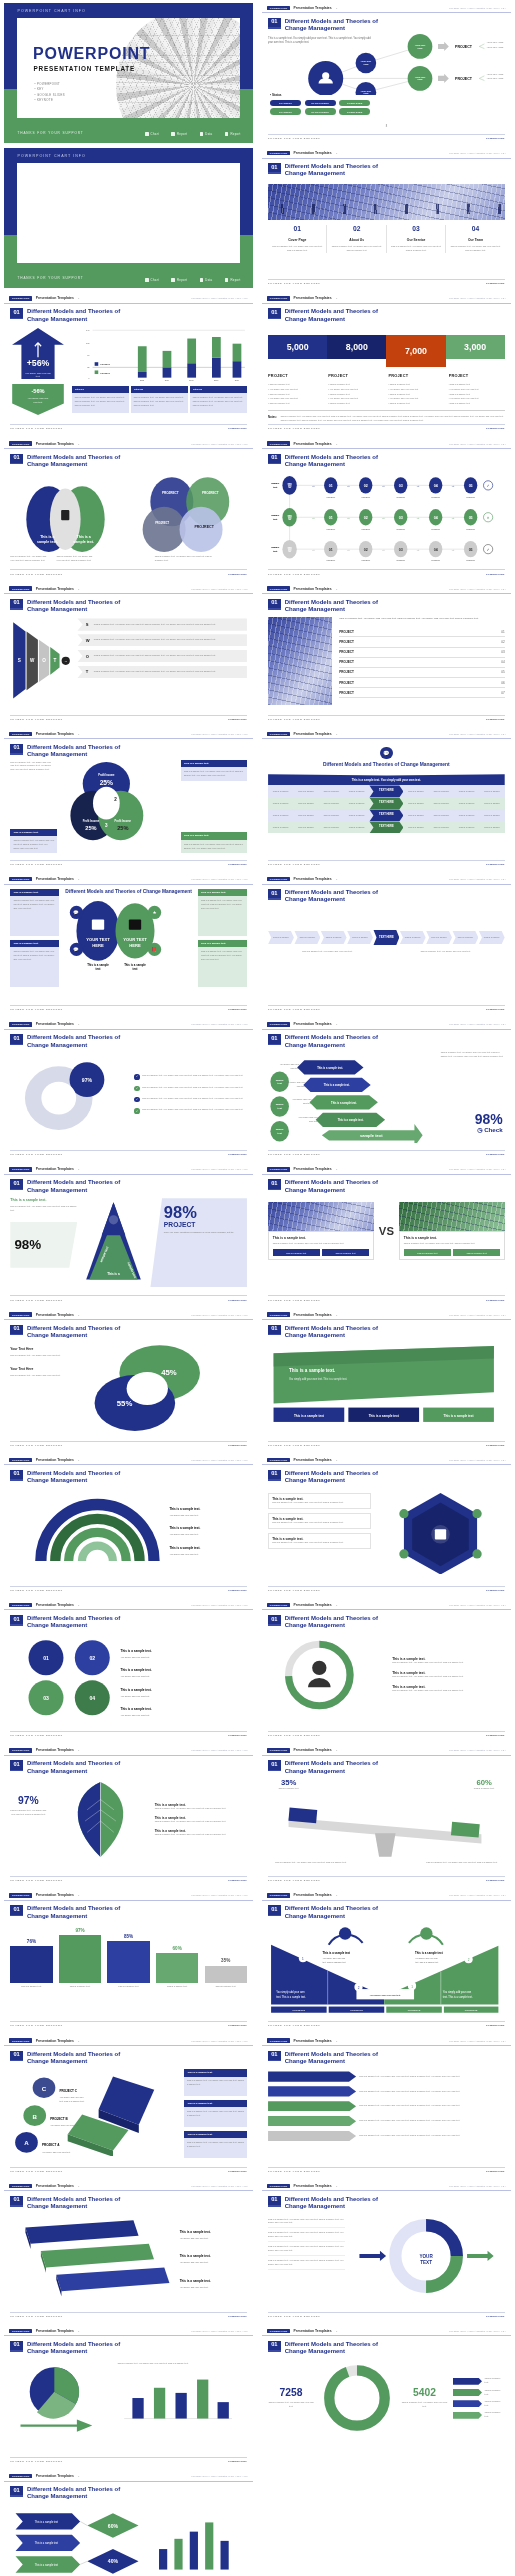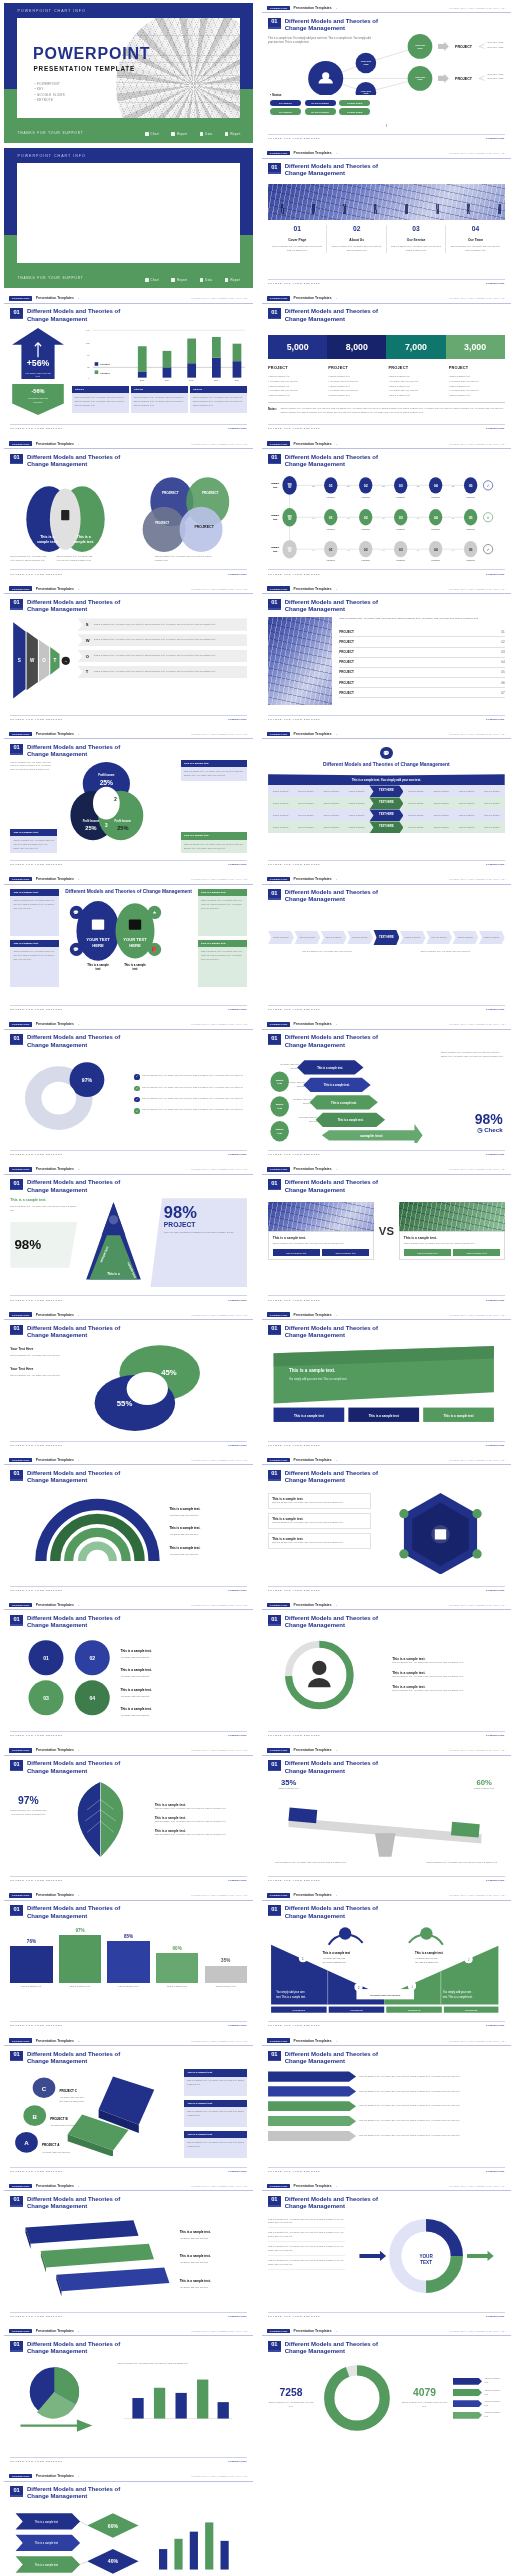--- a/index.html
+++ b/index.html
@@ -375,21 +375,21 @@
       <span class="meta">Full Slide (16:9)  |  Video Animated (9:16) | 16:9 | 4:3 |</span>
     </div>
     <div class="shead">
       <span class="snum">01</span>
       <span class="stitle"><span>Different Models and Theories of</span><br><span>Change Management</span></span>
     </div>
     <div class="body">
       <div style="display:flex;margin-top:8px">
         <div class="kpi" style="flex:1;height:24px;background:#21318a">5,000</div>
         <div class="kpi" style="flex:1;height:24px;background:#17246b">8,000</div>
-        <div class="kpi" style="flex:1;height:24px;background:#0f766e">7,000</div>
+        <div class="kpi" style="flex:1;height:32px;background:#c2410c">7,000</div>
         <div class="kpi" style="flex:1;height:24px;background:#66a870">3,000</div>
       </div>
       <div style="display:flex;margin-top:6.2px;gap:4.1px">
         <div style="flex:1">
           <div class="lbl">PROJECT</div>
           <div class="tiny" style="margin-top:3.6px;line-height:2.2">
             <div>• This is a sample text</div>
               <div>• You simply add your own text</div>
             <div>• This is a sample text</div>
               <div>• You simply add your own text</div>
@@ -1708,21 +1708,21 @@
       <div style="width:46px;text-align:center">
         <div class="big" style="font-size:10.3px;color:var(--navy)">7258</div>
         <div class="tiny" style="margin-top:3.1px">This is a sample text. You simply add your own text.</div>
       </div>
       <svg width="77" height="77" viewBox="0 0 150 150">
         <circle cx="74" cy="74" r="54" fill="none" stroke="#e4e4e4" stroke-width="20"></circle>
         <circle cx="74" cy="74" r="54" fill="none" stroke="#549a5e" stroke-width="20" stroke-dasharray="320 20" transform="rotate(-90 74 74)"></circle>
         <text x="74" y="80" font-size="17" font-weight="800" text-anchor="middle" fill="#fff">98%</text>
       </svg>
       <div style="width:46px;text-align:center">
-        <div class="big" style="font-size:10.3px;color:var(--green)">4079</div>
+        <div class="big" style="font-size:10.3px;color:var(--green)">5402</div>
         <div class="tiny" style="margin-top:3.1px">This is a sample text. You simply add your own text.</div>
       </div>
       <div style="flex:1;display:flex;flex-direction:column;gap:3.6px">
         <div style="display:flex;align-items:center;gap:2.6px">
             <span style="width:30px;height:7.2px;background:var(--navy);clip-path:polygon(0 0,88% 0,100% 50%,88% 100%,0 100%)"></span>
             <span class="tiny">This is a sample text.</span>
           </div>
         <div style="display:flex;align-items:center;gap:2.6px">
             <span style="width:30px;height:7.2px;background:var(--green);clip-path:polygon(0 0,88% 0,100% 50%,88% 100%,0 100%)"></span>
             <span class="tiny">This is a sample text.</span>

